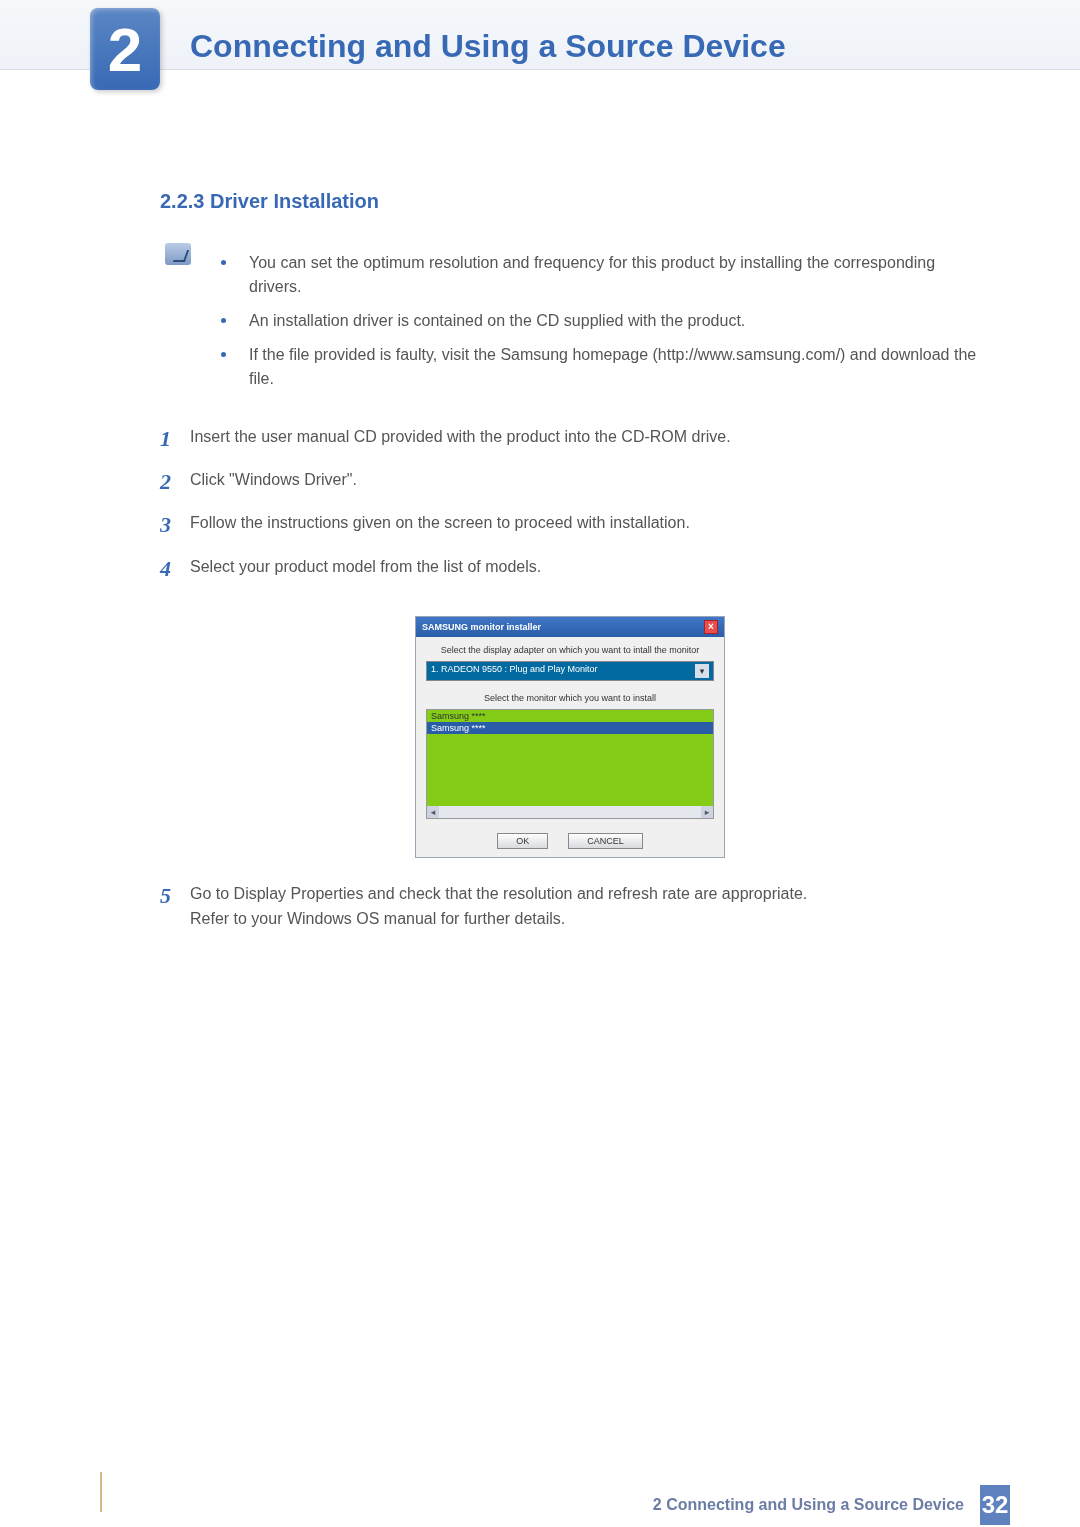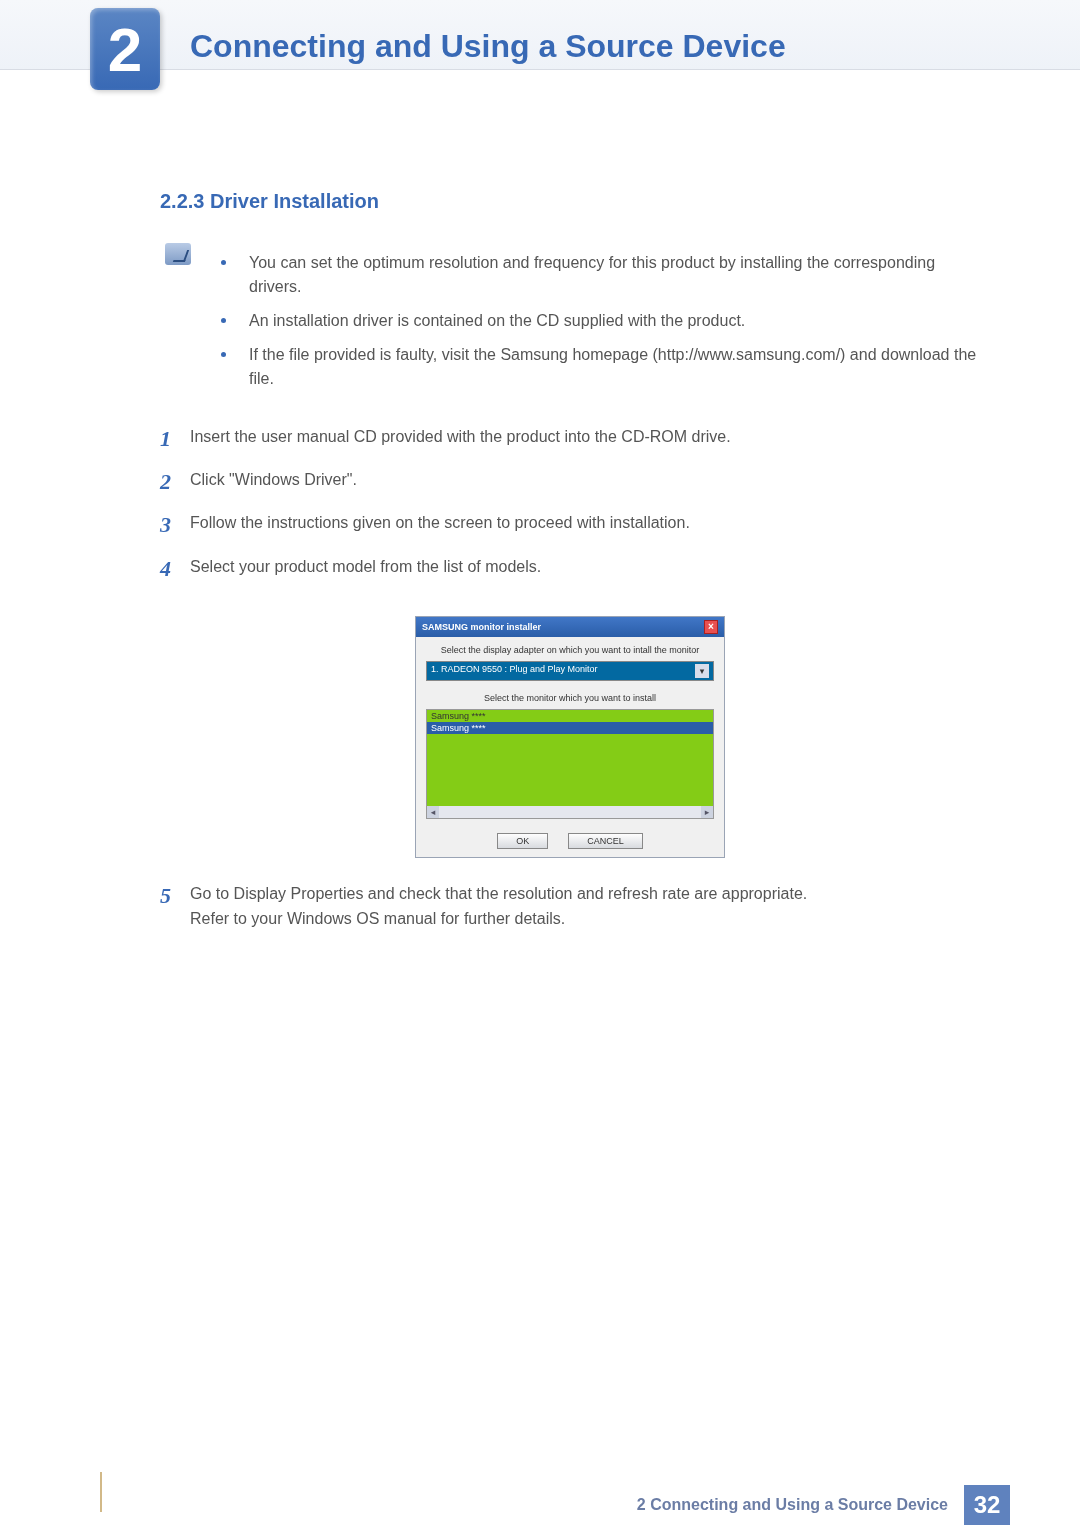--- a/index.html
+++ b/index.html
@@ -215,21 +215,21 @@
   .footer {
     position: absolute;
     bottom: 2px;
     right: 70px;
     display: flex;
     align-items: center;
     gap: 16px;
   }
   .footer-text { color: #6b7da5; font-size: 16px; font-weight: 600; }
   .footer-page {
-    width: 46px;
+    width: 30px;
     height: 40px;
     background: #5f82be;
     color: #fff;
     font-size: 24px;
     font-weight: bold;
     display: flex;
     align-items: center;
     justify-content: center;
   }
   .side-rule {

